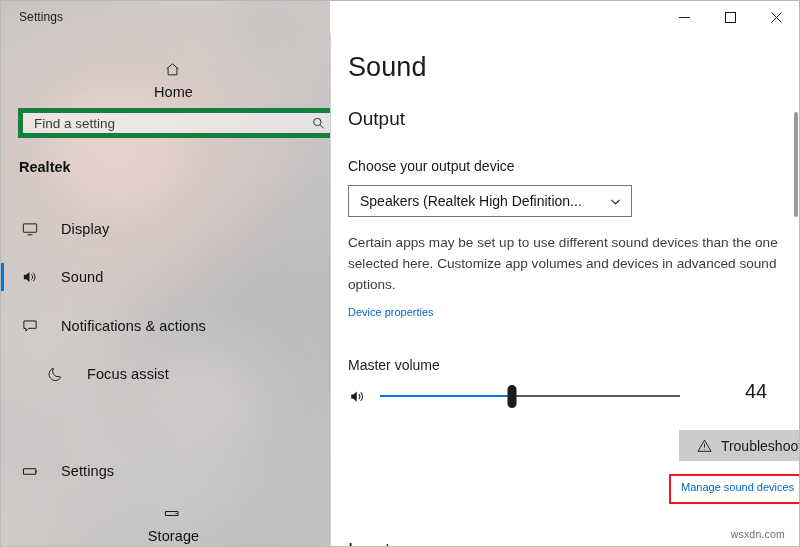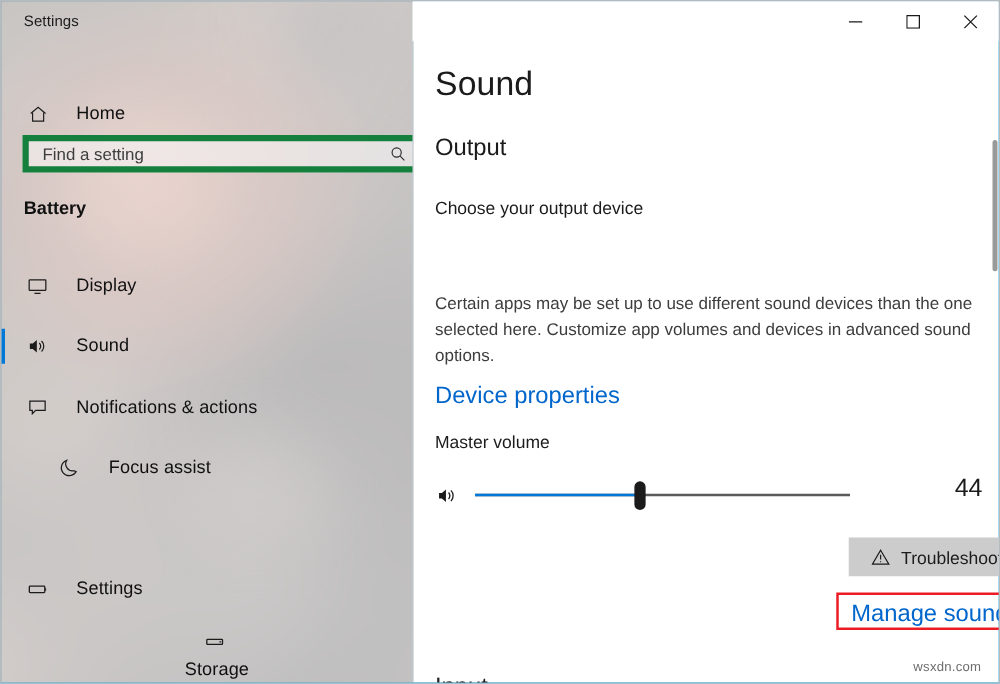--- a/index.html
+++ b/index.html
@@ -10,21 +10,21 @@
     overflow: hidden;
     font-family: "Liberation Sans", sans-serif;
     background: #ffffff;
   }
 
   #app {
     position: relative;
     width: 800px;
     height: 547px;
     display: flex;
-    background: #0ea5e9;
+    background: #15803d;
     border: 1px solid #b9b9b9;
     overflow: hidden;
   }
 
   
   #sidebar {
     position: relative;
     width: 329px;
     height: 100%;
     flex: 0 0 329px;
@@ -207,30 +207,30 @@
     position: absolute;
     left: 18px; top: 231px;
     width: 436px;
     font-size: 13.6px;
     line-height: 21px;
     color: #3d3d3d;
   }
 
   .link {
     position: absolute;
-    font-size: 19px;
+    font-size: 11px;
     color: #0066cc;
     cursor: pointer;
     white-space: nowrap;
   }
   #device-properties-link { left: 18px; top: 305px; }
 
   .slider-label {
     position: absolute;
-    left: 18px; top: 344px;
+    left: 18px; top: 356px;
     font-size: 14px;
     color: #1b1b1b;
   }
 
   #volume-row {
     position: absolute;
     left: 18px; top: 378px;
     width: 430px;
     height: 34px;
     display: flex;
@@ -267,21 +267,21 @@
     cursor: pointer;
   }
   #volume-value {
     position: absolute;
     left: 396px;
     top: 379px;
     width: 60px;
     font-size: 20px;
     font-weight: 300;
     color: #1b1b1b;
-    text-align: right;
+    text-align: center;
   }
 
   #troubleshoot-button {
     position: absolute;
     left: 349px; top: 429px;
     width: 141px;
     height: 31px;
     background: #cccccc;
     border: none;
     display: flex;
@@ -356,41 +356,41 @@
 
 <div id="app">
 
   <div id="sidebar">
     <div class="acrylic-layer ac1"></div>
     <div class="acrylic-layer ac2"></div>
 
     <div class="sidebar-content">
       <div class="settings-title">Settings</div>
 
-      <div class="nav-row" style="top:68px;">
+      <div class="nav-row" style="top:53px;flex-direction:column;">
         <span class="nav-icon">
           <svg width="17" height="17" viewBox="0 0 20 20" fill="none" stroke="currentColor" stroke-width="1.1">
             <path d="M3 9.2 10 3.4l7 5.8"></path>
             <path d="M4.8 8.2V16.3h10.4V8.2"></path>
           </svg>
         </span>
         <span class="nav-label">Home</span>
       </div>
 
       <div id="search-box">
         <input type="text" placeholder="Find a setting" style="">
         <span class="search-icon">
           <svg width="15" height="15" viewBox="0 0 18 18" fill="none" stroke="currentColor" stroke-width="1.1">
             <circle cx="7.6" cy="7.2" r="4.4"></circle>
             <path d="M11 10.6 15 14.8"></path>
           </svg>
         </span>
       </div>
 
-      <div class="group-header">Battery</div>
+      <div class="group-header">Realtek</div>
 
       <div class="nav-row" style="top:206px;">
         <span class="nav-icon">
           <svg width="18" height="18" viewBox="0 0 20 20" fill="none" stroke="currentColor" stroke-width="1.1">
             <rect x="2.6" y="4.3" width="14.8" height="9.3" rx="0.6"></rect>
             <path d="M7.3 16.4h5.4"></path>
           </svg>
         </span>
         <span class="nav-label">Display</span>
       </div>
@@ -466,20 +466,28 @@
         <svg width="11" height="11" viewBox="0 0 11 11">
             <path d="M0.5 0.5l10 10M10.5 0.5l-10 10" stroke="currentColor" stroke-width="1"></path>
           </svg>
       </div>
     </div>
 
     <div class="page-title">Sound</div>
     <div class="section-title">Output</div>
     <div class="field-label">Choose your output device</div>
 
+    <div id="device-select">
+      <span class="sel-text">Speakers (Realtek High Definition...</span>
+      <span class="chev">
+        <svg width="13" height="13" viewBox="0 0 14 14" fill="none" stroke="currentColor" stroke-width="1.1">
+          <path d="M2.6 5.2 7 9.4l4.4-4.2"></path>
+        </svg>
+      </span>
+    </div>
 
     <div class="desc">Certain apps may be set up to use different sound devices than the one selected here. Customize app volumes and devices in advanced sound options.</div>
 
     <a class="link" id="device-properties-link">Device properties</a>
 
     <div class="slider-label">Master volume</div>
 
     <div id="volume-row">
       <span class="spk-icon">
         <svg width="19" height="19" viewBox="0 0 20 20" fill="none" stroke="currentColor" stroke-width="1.1">

